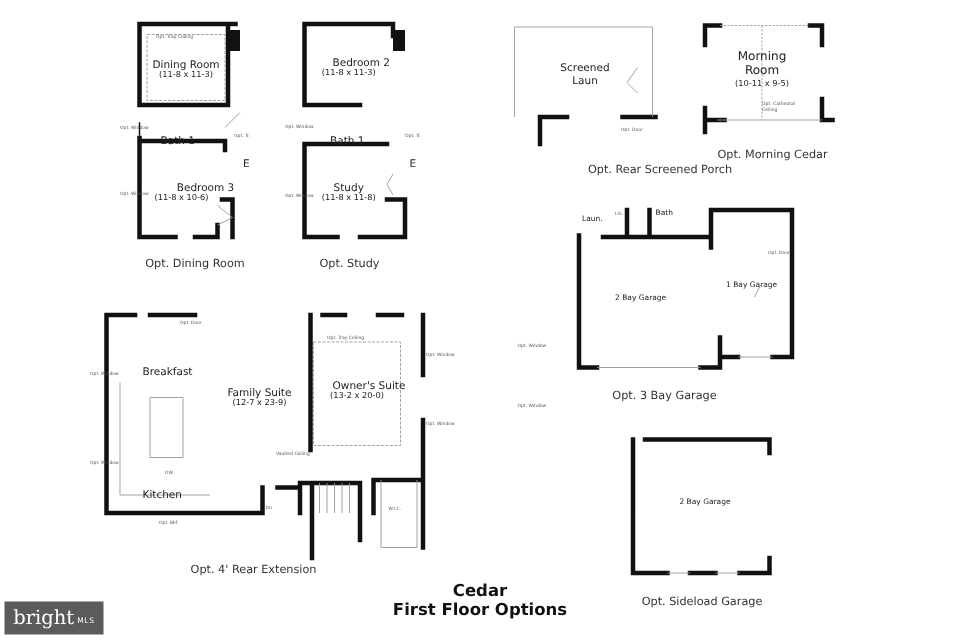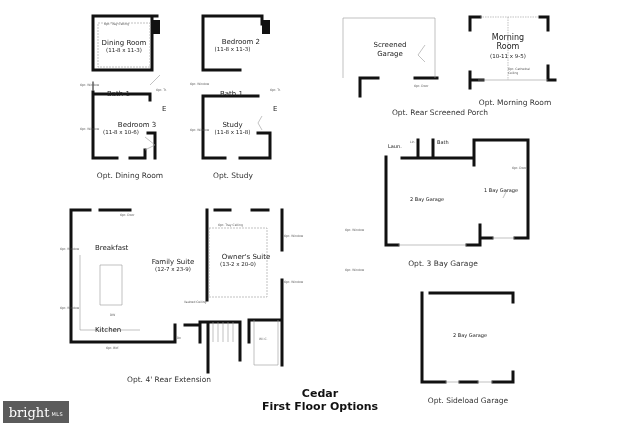--- a/index.html
+++ b/index.html
@@ -85,29 +85,29 @@
 <div class="lbl tiny" style="left:190px;top:82px;">Opt. Window</div>
 <div class="lbl room" style="left:220px;top:90px;">Bath 1</div>
 <div class="lbl tiny" style="left:270px;top:88px;">Opt. Tr.</div>
 <div class="lbl tiny" style="left:190px;top:128px;">Opt. Window</div>
 <div class="lbl room" style="left:273px;top:105px;">E</div>
 <div class="lbl room" style="left:210px;top:121px;width:45px;">Study</div>
 <div class="lbl dim" style="left:210px;top:129px;width:45px;">(11-8 x 11-8)</div>
 <div class="lbl cap" style="left:200px;top:171px;width:66px;">Opt. Study</div>
 
 <div class="lbl room" style="left:365px;top:41px;width:50px;">Screened</div>
-<div class="lbl room" style="left:365px;top:50px;width:50px;">Garage</div>
+<div class="lbl room" style="left:365px;top:50px;width:50px;">Laun</div>
 <div class="lbl tiny" style="left:414px;top:84px;">Opt. Door</div>
 <div class="lbl cap" style="left:346px;top:108px;width:106px;margin-left:41px;">Opt. Rear Screened Porch</div>
 
 <div class="lbl room" style="left:478px;top:34px;width:60px;font-size:8px;">Morning</div>
 <div class="lbl room" style="left:478px;top:43px;width:60px;font-size:8px;">Room</div>
 <div class="lbl dim" style="left:478px;top:53px;width:60px;">(10-11 x 9-5)</div>
 <div class="lbl tiny" style="left:508px;top:67px;width:26px;white-space:normal;text-align:left;">Opt. Cathedral Ceiling</div>
-<div class="lbl cap" style="left:470px;top:98px;width:90px;">Opt. Morning Room</div>
+<div class="lbl cap" style="left:470px;top:98px;width:90px;">Opt. Morning Cedar</div>
 
 <div class="lbl room" style="left:388px;top:142px;font-size:5px;">Laun.</div>
 <div class="lbl room" style="left:437px;top:138px;font-size:5px;">Bath</div>
 <div class="lbl tiny" style="left:410px;top:140px;">Lin.</div>
 <div class="lbl room" style="left:410px;top:195px;font-size:5px;">2 Bay Garage</div>
 <div class="lbl room" style="left:484px;top:186px;font-size:5px;">1 Bay Garage</div>
 <div class="lbl tiny" style="left:512px;top:166px;">Opt. Door</div>
 <div class="lbl tiny" style="left:345px;top:228px;">Opt. Window</div>
 <div class="lbl tiny" style="left:345px;top:268px;">Opt. Window</div>
 <div class="lbl cap" style="left:400px;top:259px;width:86px;">Opt. 3 Bay Garage</div>

